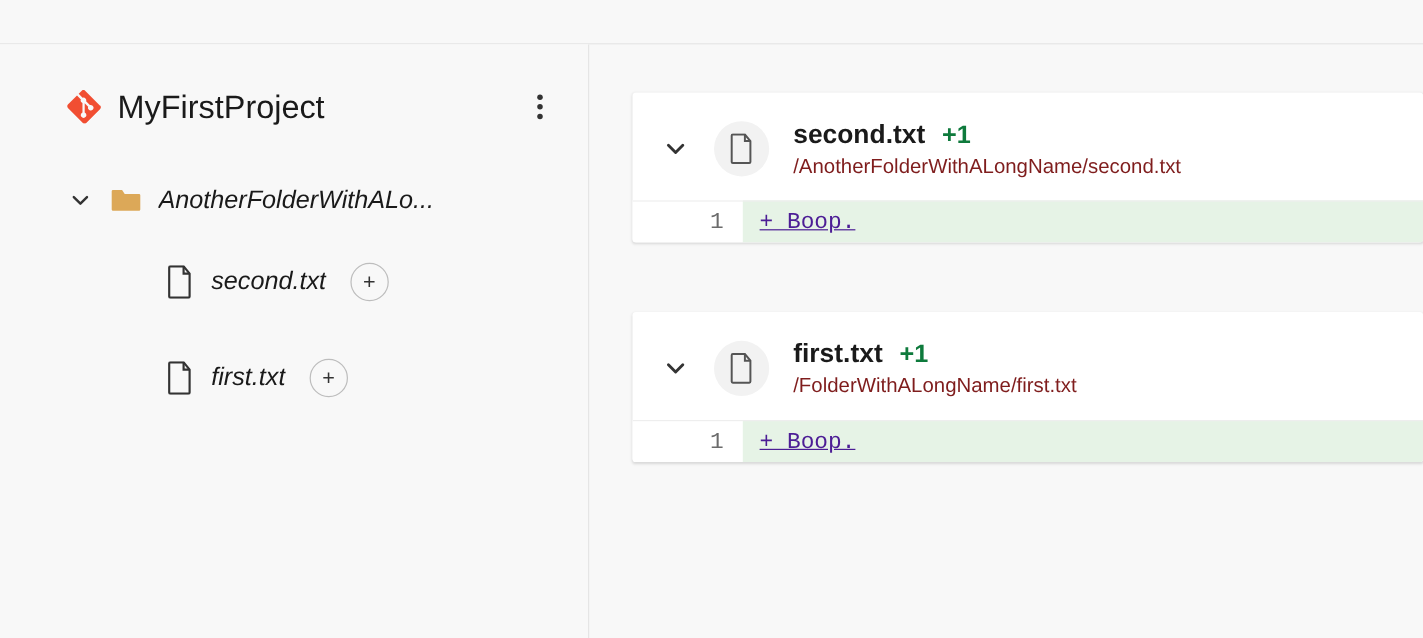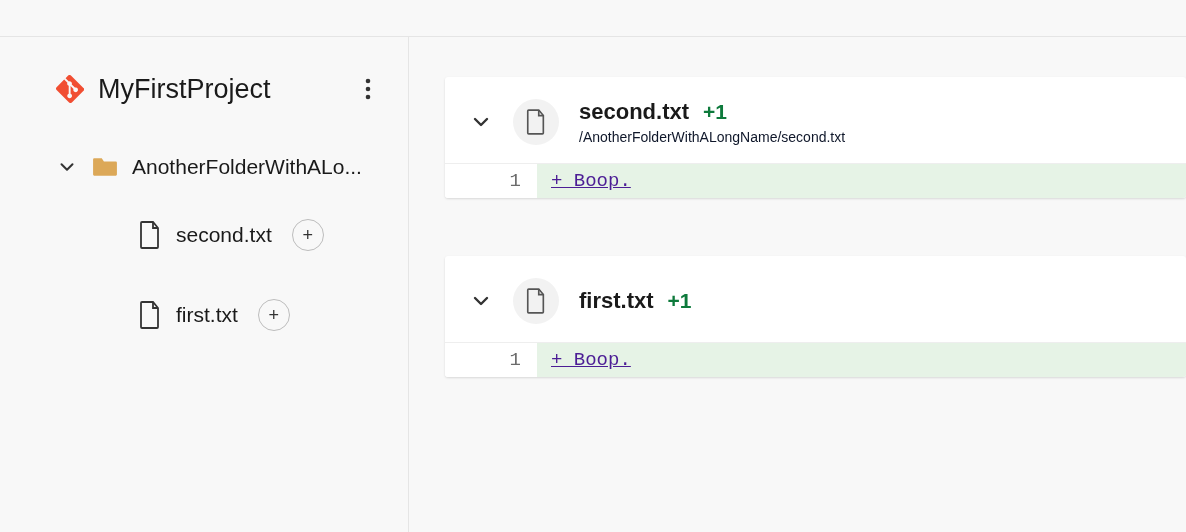--- a/index.html
+++ b/index.html
@@ -13,21 +13,21 @@
     .top-strip {
       height: 37px;
       background: #f8f8f8;
       border-bottom: 1px solid #e5e5e5;
     }
     .main {
       display: flex;
       height: calc(100% - 37px);
     }
     .sidebar {
-      width: 409px;
+      width: 491px;
       border-right: 1px solid #e5e5e5;
       padding: 36px 24px 0 56px;
       background: #f8f8f8;
     }
     .project-header {
       display: flex;
       align-items: center;
       justify-content: space-between;
       margin-bottom: 44px;
     }
@@ -84,20 +84,21 @@
     }
     .file-glyph {
       width: 24px;
       height: 28px;
       flex-shrink: 0;
     }
     .folder-label, .file-label {
       white-space: nowrap;
       overflow: hidden;
       text-overflow: ellipsis;
+      font-style: italic;
     }
     .plus-badge {
       width: 32px;
       height: 32px;
       border-radius: 50%;
       border: 1px solid #bdbdbd;
       display: flex;
       align-items: center;
       justify-content: center;
       font-size: 18px;
@@ -131,21 +132,21 @@
       background: #f2f2f2;
       display: flex;
       align-items: center;
       justify-content: center;
       flex-shrink: 0;
     }
     .diff-meta { display: flex; flex-direction: column; gap: 4px; }
     .diff-title-row { display: flex; align-items: baseline; gap: 14px; }
     .diff-filename { font-size: 22px; font-weight: 600; color: #1a1a1a; }
     .diff-stat { font-size: 21px; font-weight: 600; color: #0e7a3c; }
-    .diff-path { font-size: 14px; color: #0f172a; }
+    .diff-path { font-size: 17px; color: #7f1d1d; }
     .diff-body { display: flex; }
     .gutter {
       width: 92px;
       text-align: right;
       padding: 6px 16px;
       font-family: Consolas, "Courier New", monospace;
       font-size: 19px;
       color: #6b6b6b;
       background: #fff;
       border-top: 1px solid #eee;
@@ -255,20 +256,21 @@
           <svg width="22" height="26" viewBox="0 0 24 28">
             <path d="M4 1h11l5 6v19a1 1 0 0 1-1 1H4a1 1 0 0 1-1-1V2a1 1 0 0 1 1-1Z" fill="none" stroke="#555" stroke-width="1.8"></path>
             <path d="M15 1v6h5" fill="none" stroke="#555" stroke-width="1.8"></path>
           </svg>
         </div>
         <div class="diff-meta">
           <div class="diff-title-row">
             <span class="diff-filename">first.txt</span>
             <span class="diff-stat">+1</span>
           </div>
+          <span class="diff-path">/FolderWithALongName/first.txt</span>
         </div>
       </div>
       <div class="diff-body">
         <div class="gutter">1</div>
         <div class="code-line">+ Boop.</div>
       </div>
     </div>
 
   </section>
 </div>

